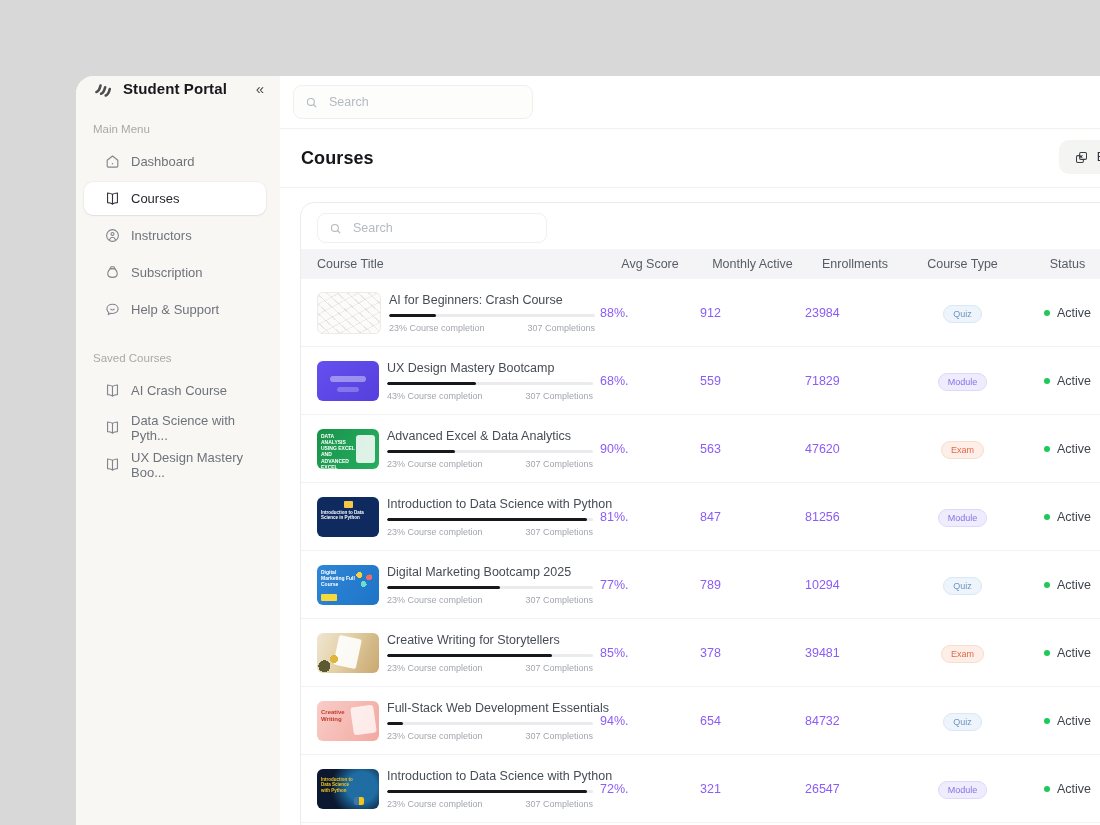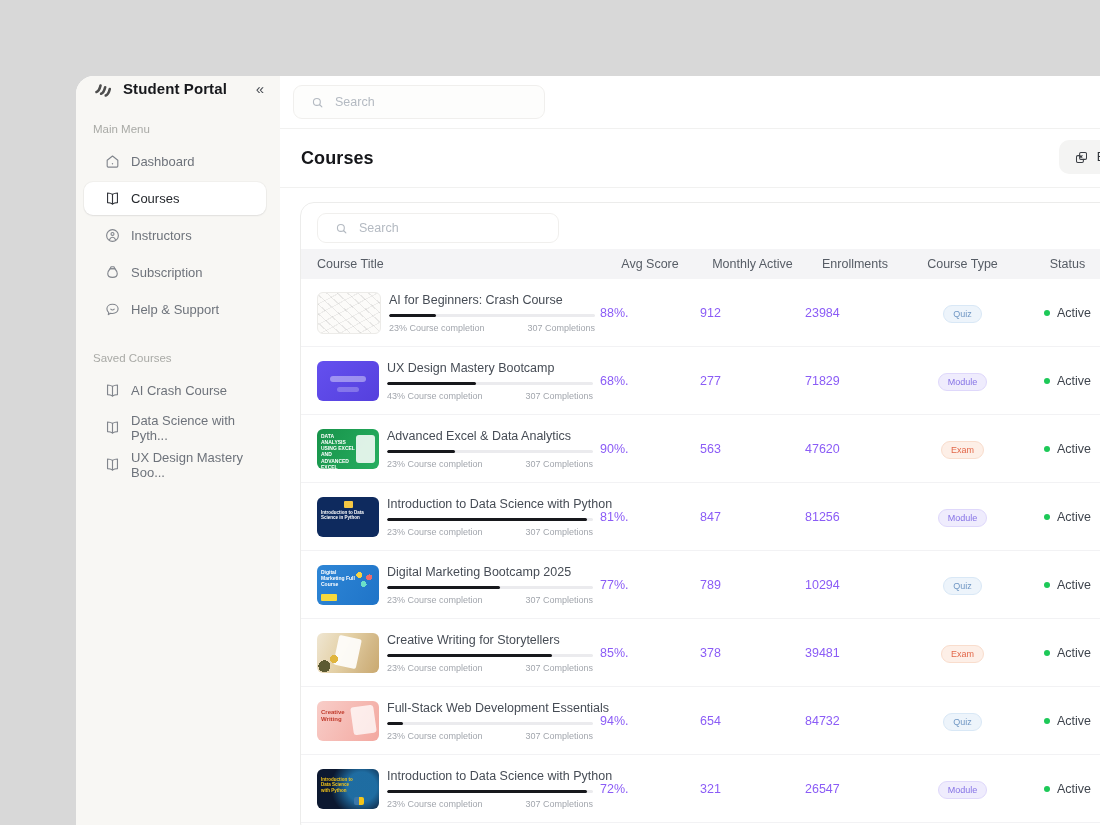--- a/index.html
+++ b/index.html
@@ -31,21 +31,21 @@
     box-shadow:0 1px 2px rgba(20,20,30,.07), 0 0 0 1px rgba(20,20,30,.03);
   }
   .sicon{width:17px;height:17px;margin-right:10px;display:inline-flex;color:#82868d;}
   .side-item.active .sicon{color:#32353b;}
   .sicon svg{width:17px;height:17px;}
   
   .main{flex:1;min-width:0;background:#fff;position:relative;}
   .topbar{height:52px;border-bottom:1px solid #f1f1f0;display:flex;align-items:center;padding-left:13px;}
   .searchbox{
     display:flex;align-items:center;width:218px;height:32px;border:1px solid #f0efed;
-    border-radius:9px;background:#fdfdfc;padding:0 16px;color:#b4bac2;
+    border-radius:9px;background:#fdfdfc;padding:0 10px;color:#b4bac2;
   }
   .searchbox svg{width:15px;height:15px;flex-shrink:0;}
   .searchbox input{
     border:none;outline:none;background:transparent;margin-left:8px;flex:1;min-width:0;
     font-size:12.5px;color:#3a3f46;font-family:"Liberation Sans",sans-serif;
   }
   .searchbox input::placeholder{color:#b4bac2;}
   .page-head{height:58px;display:flex;align-items:center;padding-left:21px;border-bottom:1px solid #f1f1f0;}
   .page-title{font-size:18px;font-weight:700;color:#15161a;letter-spacing:.1px;}
   .export-btn{
@@ -284,21 +284,21 @@
                 <div class="pbar">
                   <div class="pfill" style="width:43%"></div>
                 </div>
                 <div class="psub">
                   <span>43% Course completion</span>
                   <span>307 Completions</span>
                 </div>
               </div>
             </div>
             <div class="cell num">68%.</div>
-            <div class="cell num">277</div>
+            <div class="cell num">559</div>
             <div class="cell num">71829</div>
             <div class="cell type"><span class="badge" style="background:#efecfd;border-color:#dfd8fb;color:#8673e6">Module</span></div>
             <div class="cell status">
               <span class="dot" style="background:#1dc958"></span>
               <span>Active</span>
             </div>
           </div>
           <div class="trow grid">
             <div class="cell title-cell">
               <div class="thumb t-excel-green">

